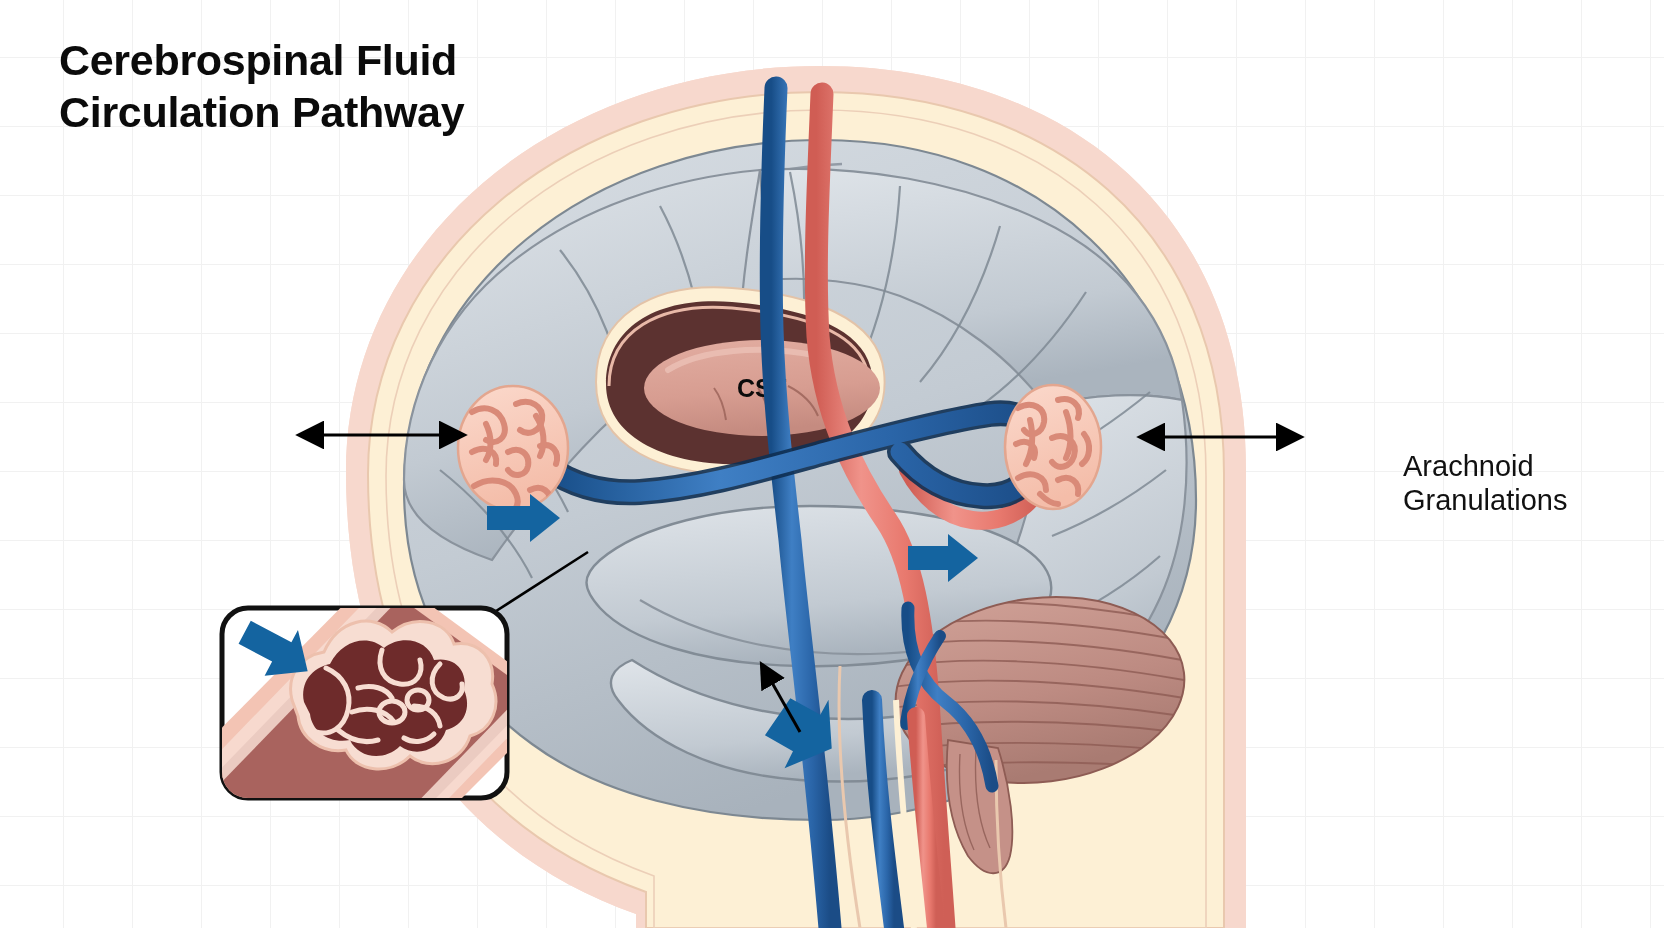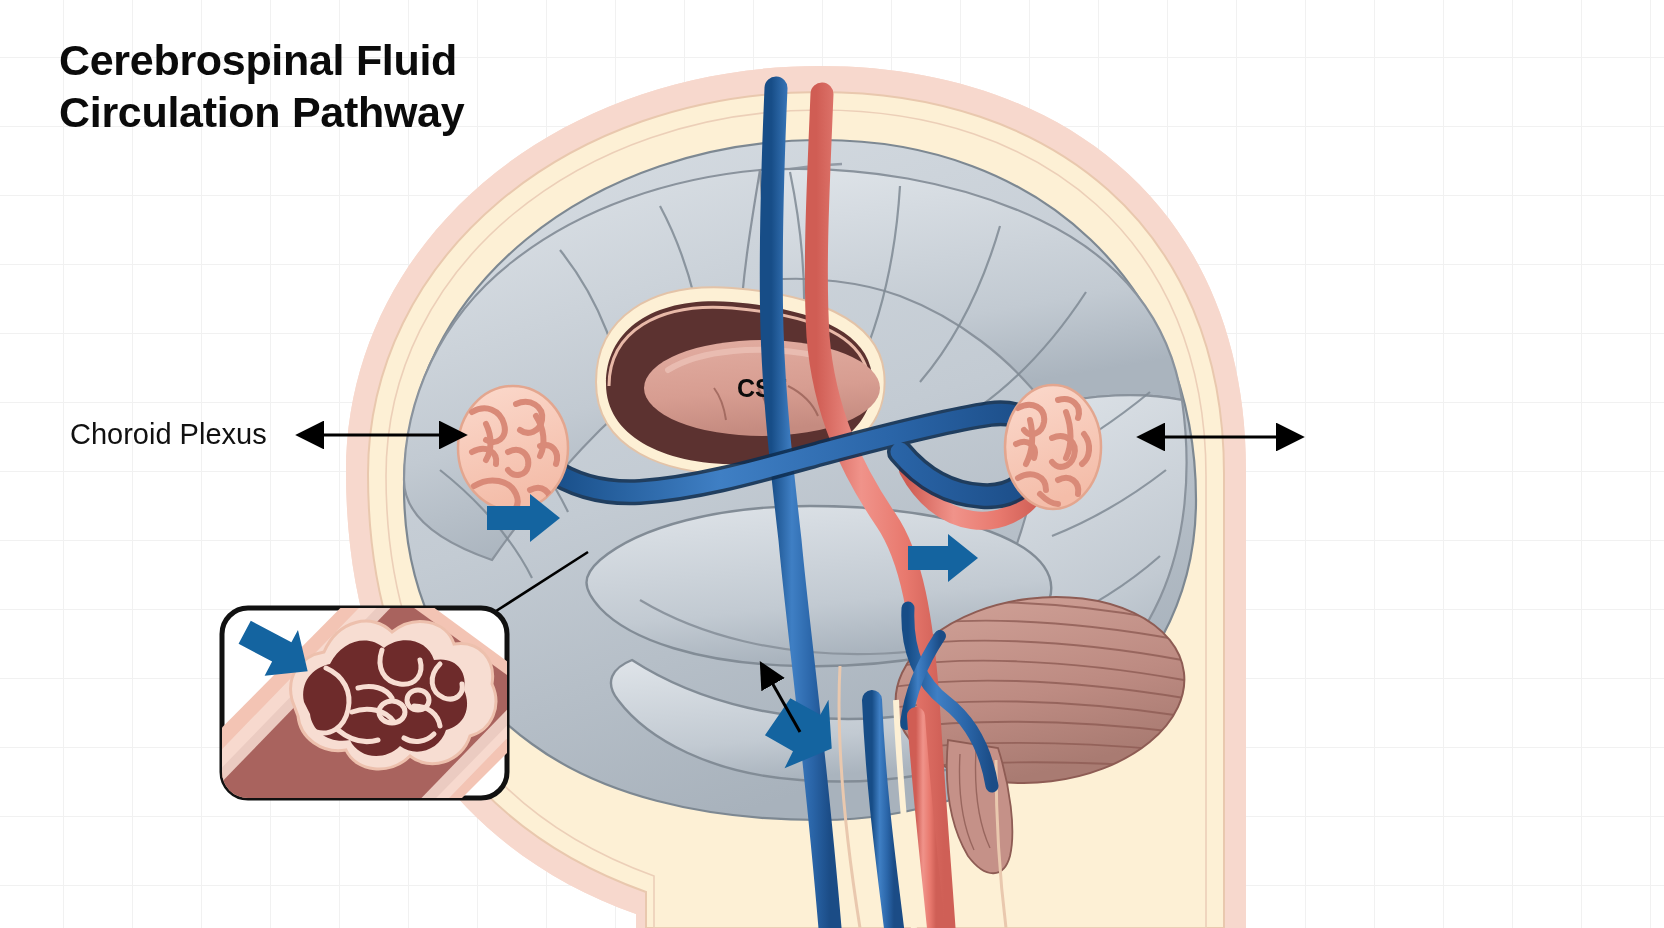--- a/index.html
+++ b/index.html
@@ -332,17 +332,18 @@
           </g>
           <ellipse cx="392" cy="712" rx="13" ry="11" fill="none" stroke="#f7ddd2" stroke-width="5"></ellipse>
           <ellipse cx="418" cy="700" rx="11" ry="10" fill="none" stroke="#f7ddd2" stroke-width="5"></ellipse>
         </g>
 
         <path d="M240 636 L286 636 L286 622 L314 654 L278 678 L278 662 L240 662 Z" fill="#1464a0" transform="rotate(28 276 650)"></path>
       </g>
     </g>
   </svg>
 
-  <div class="lbl" id="label-choroid">Choroid Plexus</div>
-
+
+  <div class="lbl" id="label-arachnoid">Arachnoid
+Granulations</div>
 
 
 </div>
 
 </body></html>

